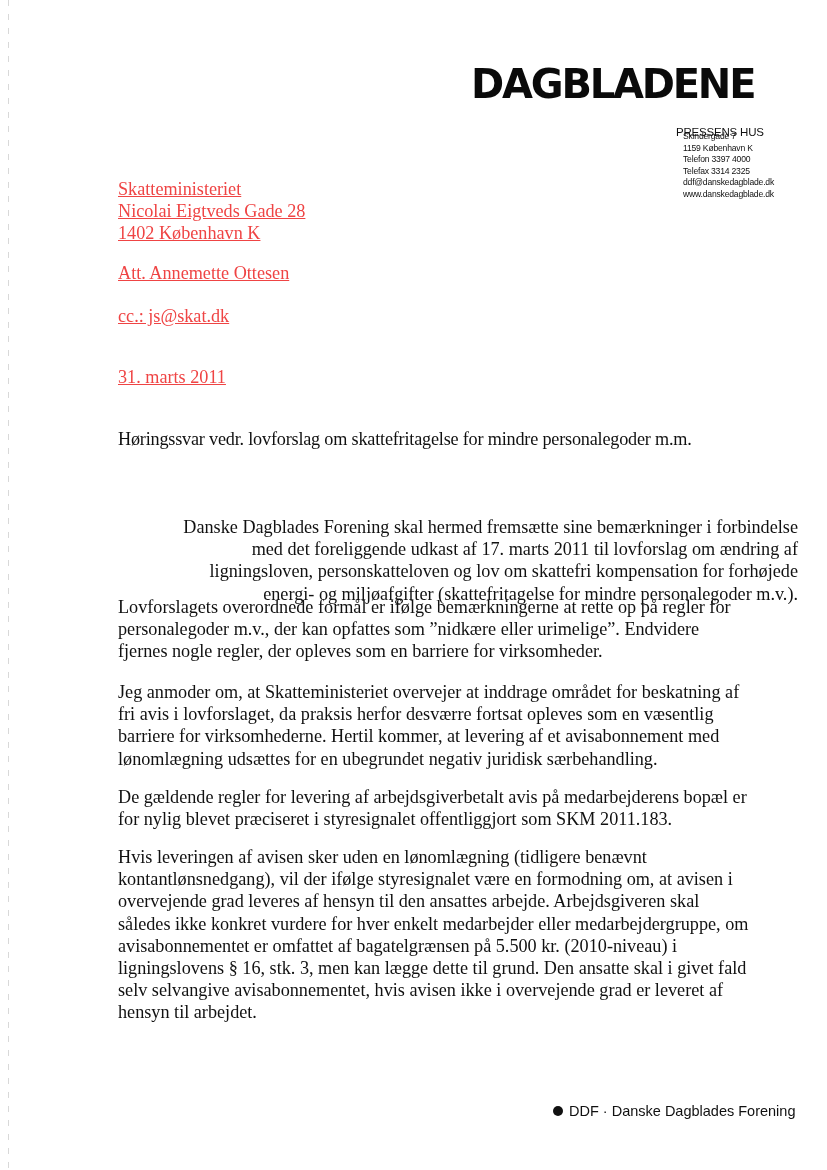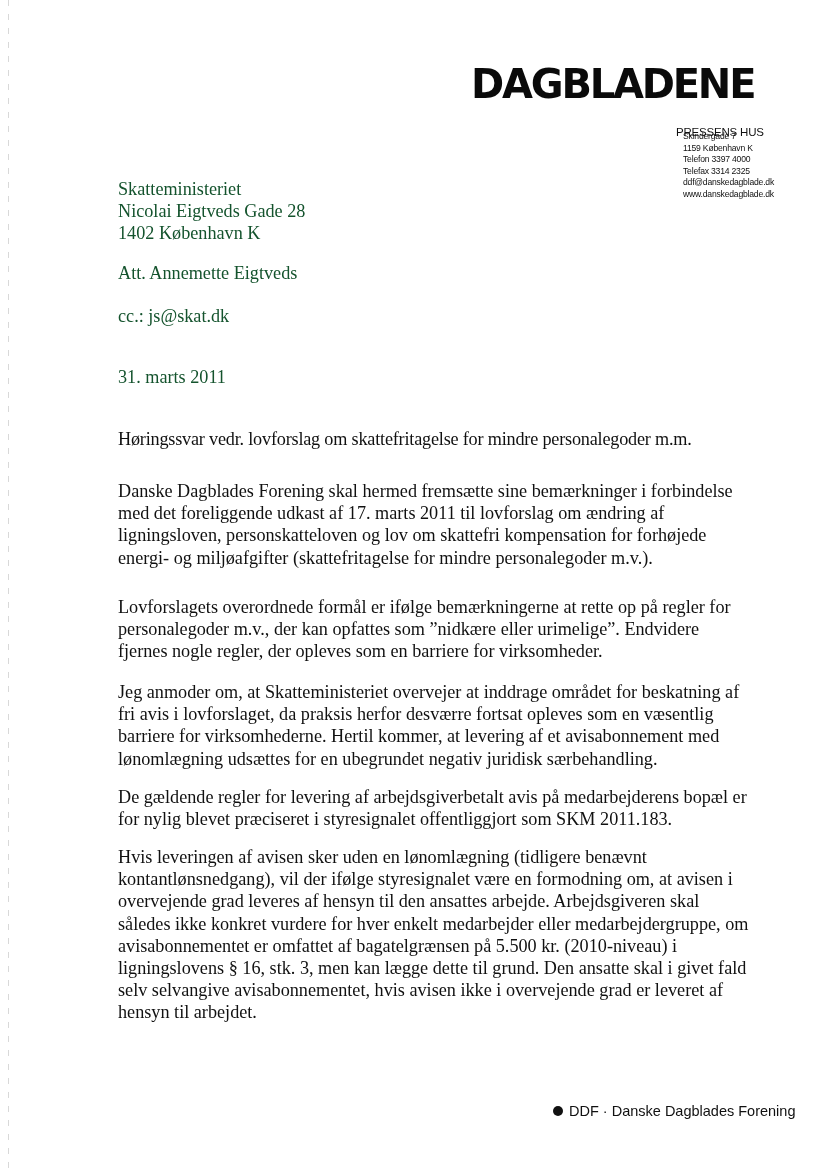--- a/index.html
+++ b/index.html
@@ -58,22 +58,23 @@
       line-height: 11.6px;
       color: #111;
       letter-spacing: -0.2px;
     }
     .contact div { white-space: nowrap; }
     .body-text {
       position: absolute;
       left: 118px;
       font-size: 18.2px;
       line-height: 22px;
-      color: #14532d;
+      color: #ef4444;
       white-space: nowrap;
+      text-decoration: underline;
     }
     .recipient { top: 178px; }
     .att { top: 262px; }
     .cc { top: 305px; }
     .date { top: 366px; }
     .subject {
       position: absolute;
       left: 118px;
       top: 429px;
       font-weight: normal;
@@ -83,21 +84,21 @@
     }
     .para {
       position: absolute;
       left: 118px;
       width: 680px;
       font-size: 18.2px;
       line-height: 22.2px;
       color: #111;
     }
     .para div { white-space: nowrap; }
-    .p1 { top: 480px; }
+    .p1 { top: 516px; text-align: right; }
     .p2 { top: 596px; }
     .p3 { top: 681px; }
     .p4 { top: 786px; }
     .p5 { top: 846px; }
     .footer {
       position: absolute;
       left: 553px;
       top: 1103px;
       font-family: "Liberation Sans", sans-serif;
       font-size: 14.5px;
@@ -131,21 +132,21 @@
   <div>ddf@danskedagblade.dk</div>
   <div>www.danskedagblade.dk</div>
 </div>
 
 <div class="body-text recipient">
   <div>Skatteministeriet</div>
   <div>Nicolai Eigtveds Gade 28</div>
   <div>1402 København K</div>
 </div>
 
-<div class="body-text att">Att. Annemette Eigtveds</div>
+<div class="body-text att">Att. Annemette Ottesen</div>
 <div class="body-text cc">cc.: js@skat.dk</div>
 <div class="body-text date">31. marts 2011</div>
 
 <div class="subject">Høringssvar vedr. lovforslag om skattefritagelse for mindre personalegoder m.m.</div>
 
 <div class="para p1">
   <div>Danske Dagblades Forening skal hermed fremsætte sine bemærkninger i forbindelse</div>
   <div>med det foreliggende udkast af 17. marts 2011 til lovforslag om ændring af</div>
   <div>ligningsloven, personskatteloven og lov om skattefri kompensation for forhøjede</div>
   <div>energi- og miljøafgifter (skattefritagelse for mindre personalegoder m.v.).</div>

